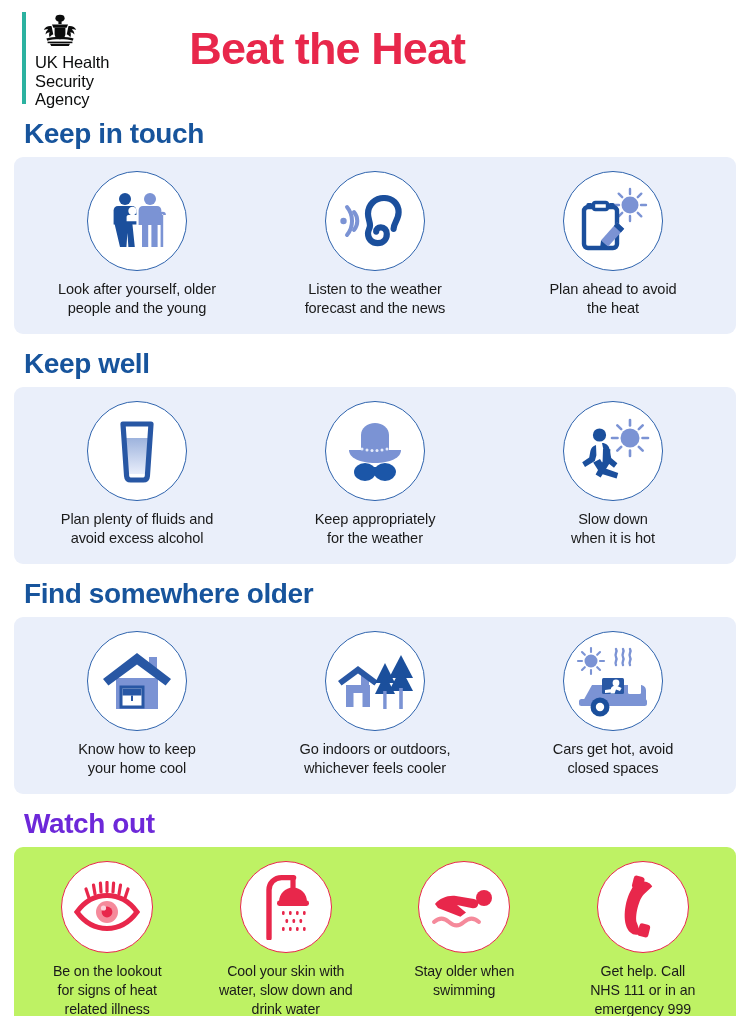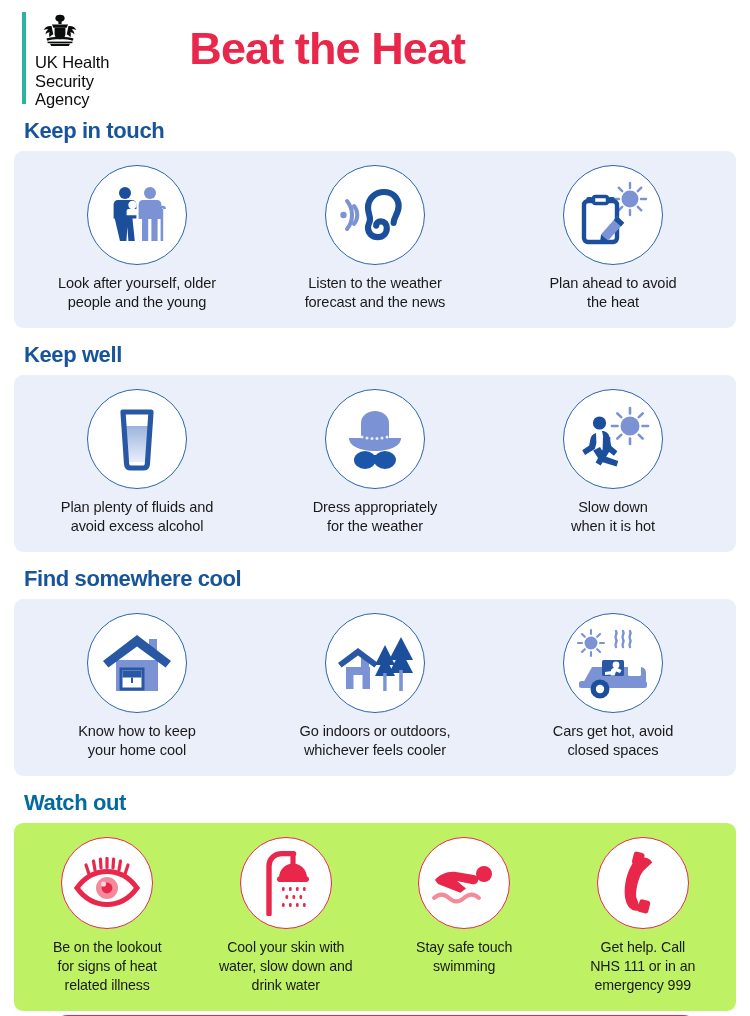--- a/index.html
+++ b/index.html
@@ -64,28 +64,28 @@
     letter-spacing: -0.9px;
     margin-left: 80px;
     margin-top: 12px;
     line-height: 50px;
   }
 
   
   .section { padding: 0 14px; }
 
   .section-heading {
-    font-size: 22px;
+    font-size: 28px;
     font-weight: bold;
     letter-spacing: -0.4px;
     margin: 0 0 7px 10px;
   }
 
   .section-heading.blue { color: #17549c; }
-  .section-heading.red  { color: #0369a1; }
+  .section-heading.red  { color: #6d28d9; }
 
   .panel {
     border-radius: 9px;
     padding: 14px 4px 16px 4px;
     display: flex;
     justify-content: space-around;
     align-items: flex-start;
   }
 
   .panel.blue { background: #eaeffa; }
@@ -295,21 +295,21 @@
                 <circle cx="39" cy="34.4" r="1.5"></circle>
               <circle cx="44" cy="34" r="1.5"></circle>
                 <circle cx="49" cy="33" r="1.5"></circle>
             </g>
 
             <ellipse cx="27" cy="56" rx="11" ry="9" fill="#1b56a8"></ellipse>
             <ellipse cx="47" cy="56" rx="11" ry="9" fill="#1b56a8"></ellipse>
             <rect x="34" y="51" width="6" height="4.5" fill="#1b56a8"></rect>
           </svg>
         </div>
-        <div class="card-caption">Dress appropriately
+        <div class="card-caption">Keep appropriately
 for the weather</div>
       </div>
 
       <div class="card">
         <div class="icon-circle">
           <svg width="76" height="72" viewBox="0 0 76 72">
 
             <circle cx="55" cy="23" r="9.5" fill="#7b93d4"></circle>
             <g stroke="#7b93d4" stroke-width="2.6" stroke-linecap="round">
               <line x1="55" y1="5" x2="55" y2="10.5"></line>
@@ -330,21 +330,21 @@
           </svg>
         </div>
         <div class="card-caption">Slow down
 when it is hot</div>
       </div>
 
     </div>
   </div>
 
   <div class="section section-blue">
-    <div class="section-heading blue">Find somewhere cool</div>
+    <div class="section-heading blue">Find somewhere older</div>
     <div class="panel blue">
 
       <div class="card">
         <div class="icon-circle">
           <svg width="74" height="68" viewBox="0 0 74 68">
 
             <rect x="49" y="10" width="8" height="16" fill="#7b93d4"></rect>
 
             <path d="M16 31h42v31H16z" fill="#7b93d4"></path>
 
@@ -480,21 +480,21 @@
       </div>
 
       <div class="card">
         <div class="icon-circle">
           <svg width="70" height="50" viewBox="0 0 70 50">
             <circle cx="55" cy="16" r="8" fill="#e8274b"></circle>
             <path d="M6 22c5-6 13-9 21-8l18 3c3 .5 4.6 2.6 4.2 5.2-.4 2.8-2.8 4.4-5.6 4L28 23l9 7.6-5.6 4.2L9 26z" fill="#e8274b"></path>
             <path d="M5 40c5-4.4 10-4.4 15 0s10 4.4 15 0 10-4.4 15 0" fill="none" stroke="#f58a9b" stroke-width="4" stroke-linecap="round"></path>
           </svg>
         </div>
-        <div class="card-caption">Stay safe touch
+        <div class="card-caption">Stay older when
 swimming</div>
       </div>
 
       <div class="card">
         <div class="icon-circle">
           <svg width="56" height="64" viewBox="0 0 56 64">
             <g transform="rotate(14 28 32)">
               <path d="M16 10c-7 10-7 32 0 44 4 7 12 9 16 4l-6-9c-4-5-4-25 0-30l6-9c-4-5-12-3-16 0z" fill="#e8274b"></path>
               <rect x="12" y="3" width="11" height="13" rx="3" fill="#e8274b"></rect>
               <rect x="29" y="48" width="11" height="13" rx="3" fill="#e8274b"></rect>

